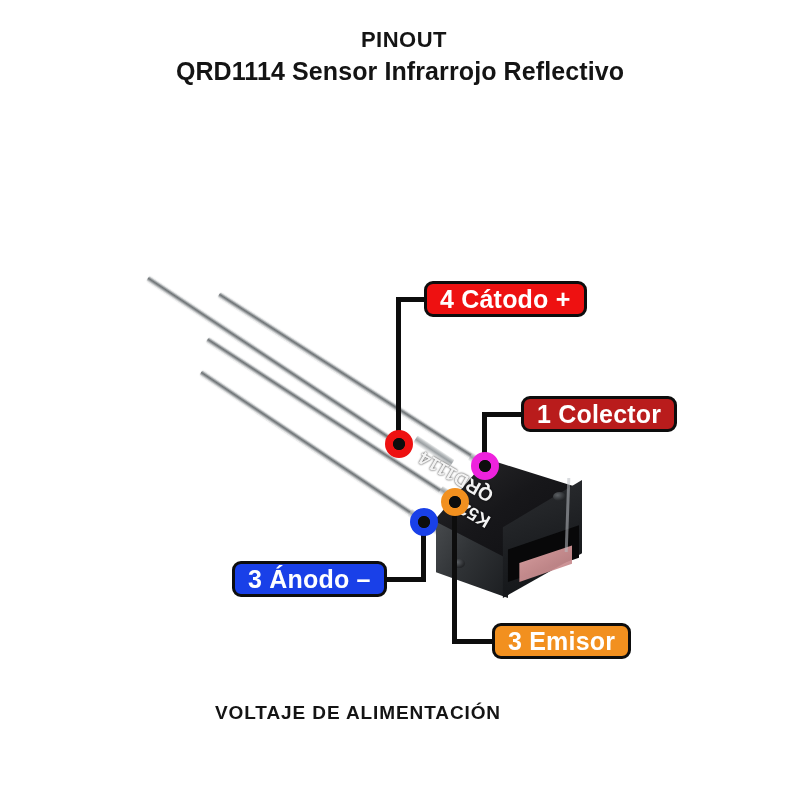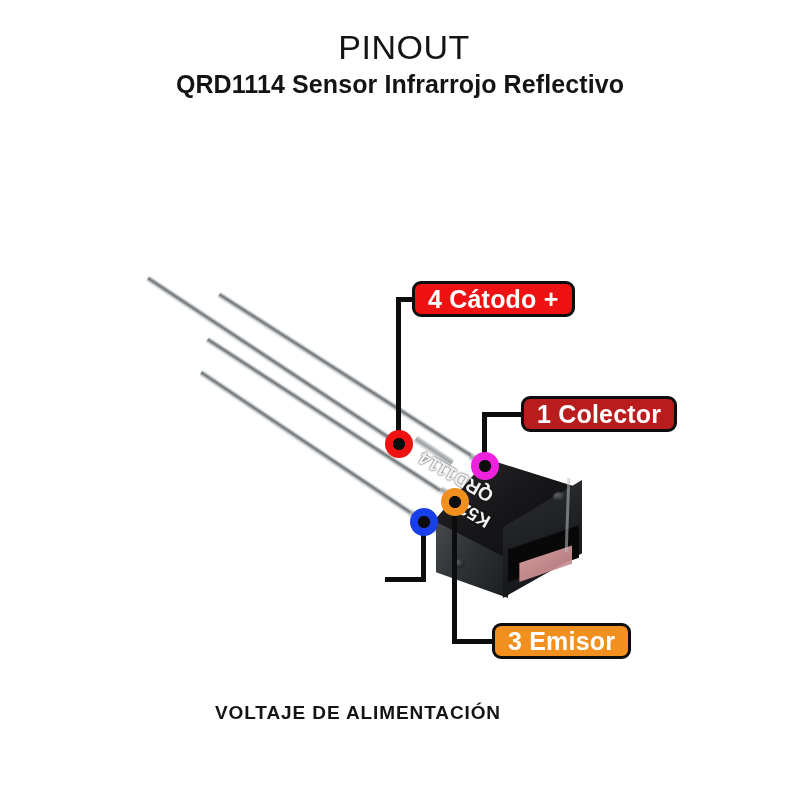--- a/index.html
+++ b/index.html
@@ -19,22 +19,22 @@
   
   #header {
     position: absolute;
     left: 0;
     top: 28px;
     width: 800px;
     text-align: center;
     color: #141414;
   }
   #title-main {
-    font-size: 34px;
-    font-weight: 400;
+    font-size: 22px;
+    font-weight: 700;
     letter-spacing: 0.5px;
     line-height: 1.12;
     display: block;
     padding-left: 8px;
   }
   #title-sub1 {
     font-size: 25px;
     font-weight: 800;
     letter-spacing: 0.1px;
     line-height: 1.25;
@@ -235,34 +235,35 @@
               clip-path: polygon(100% 4%, 100% 52%, 6% 100%, 6% 50%);"></div>
   <div class="edge-hl" style="left:566px; top:478px; width:3px; height:74px; transform:rotate(2deg);"></div>
   <div class="notch" style="left:453px; top:559px; width:12px; height:9px;"></div>
   <div class="notch" style="left:553px; top:492px; width:13px; height:9px;"></div>
 
   <div class="leader leader-v" style="left:396px; top:297px; height:148px;"></div>
   <div class="leader leader-h" style="left:396px; top:297px; width:34px;"></div>
   <div class="marker" style="left:385px; top:430px; border-color:#ee1111;">
     <span class="marker-core"></span>
   </div>
-  <div class="badge" style="left:412px; top:281px; background:#ee1111;">4 Cátodo +</div>
+  <div class="badge" style="left:424px; top:281px; background:#ee1111;">4 Cátodo +</div>
 
   <div class="leader leader-v" style="left:482px; top:412px; height:56px;"></div>
   <div class="leader leader-h" style="left:482px; top:412px; width:44px;"></div>
   <div class="marker" style="left:471px; top:452px; border-color:#ee22dd;">
     <span class="marker-core"></span>
   </div>
   <div class="badge" style="left:521px; top:396px; background:#b91c1c;">1 Colector</div>
 
   <div class="leader leader-v" style="left:421px; top:522px; height:60px;"></div>
   <div class="leader leader-h" style="left:385px; top:577px; width:41px;"></div>
   <div class="marker" style="left:410px; top:508px; border-color:#1940e8;">
     <span class="marker-core"></span>
   </div>
+  <div class="badge" style="left:232px; top:561px; background:#1940e8;">3 Ánodo –</div>
 
   <div class="leader leader-v" style="left:452px; top:502px; height:142px;"></div>
   <div class="leader leader-h" style="left:452px; top:639px; width:44px;"></div>
   <div class="marker" style="left:441px; top:488px; border-color:#f2901f;">
     <span class="marker-core"></span>
   </div>
   <div class="badge" style="left:492px; top:623px; background:#f2901f;">3 Emisor</div>
 
 </div>
 

